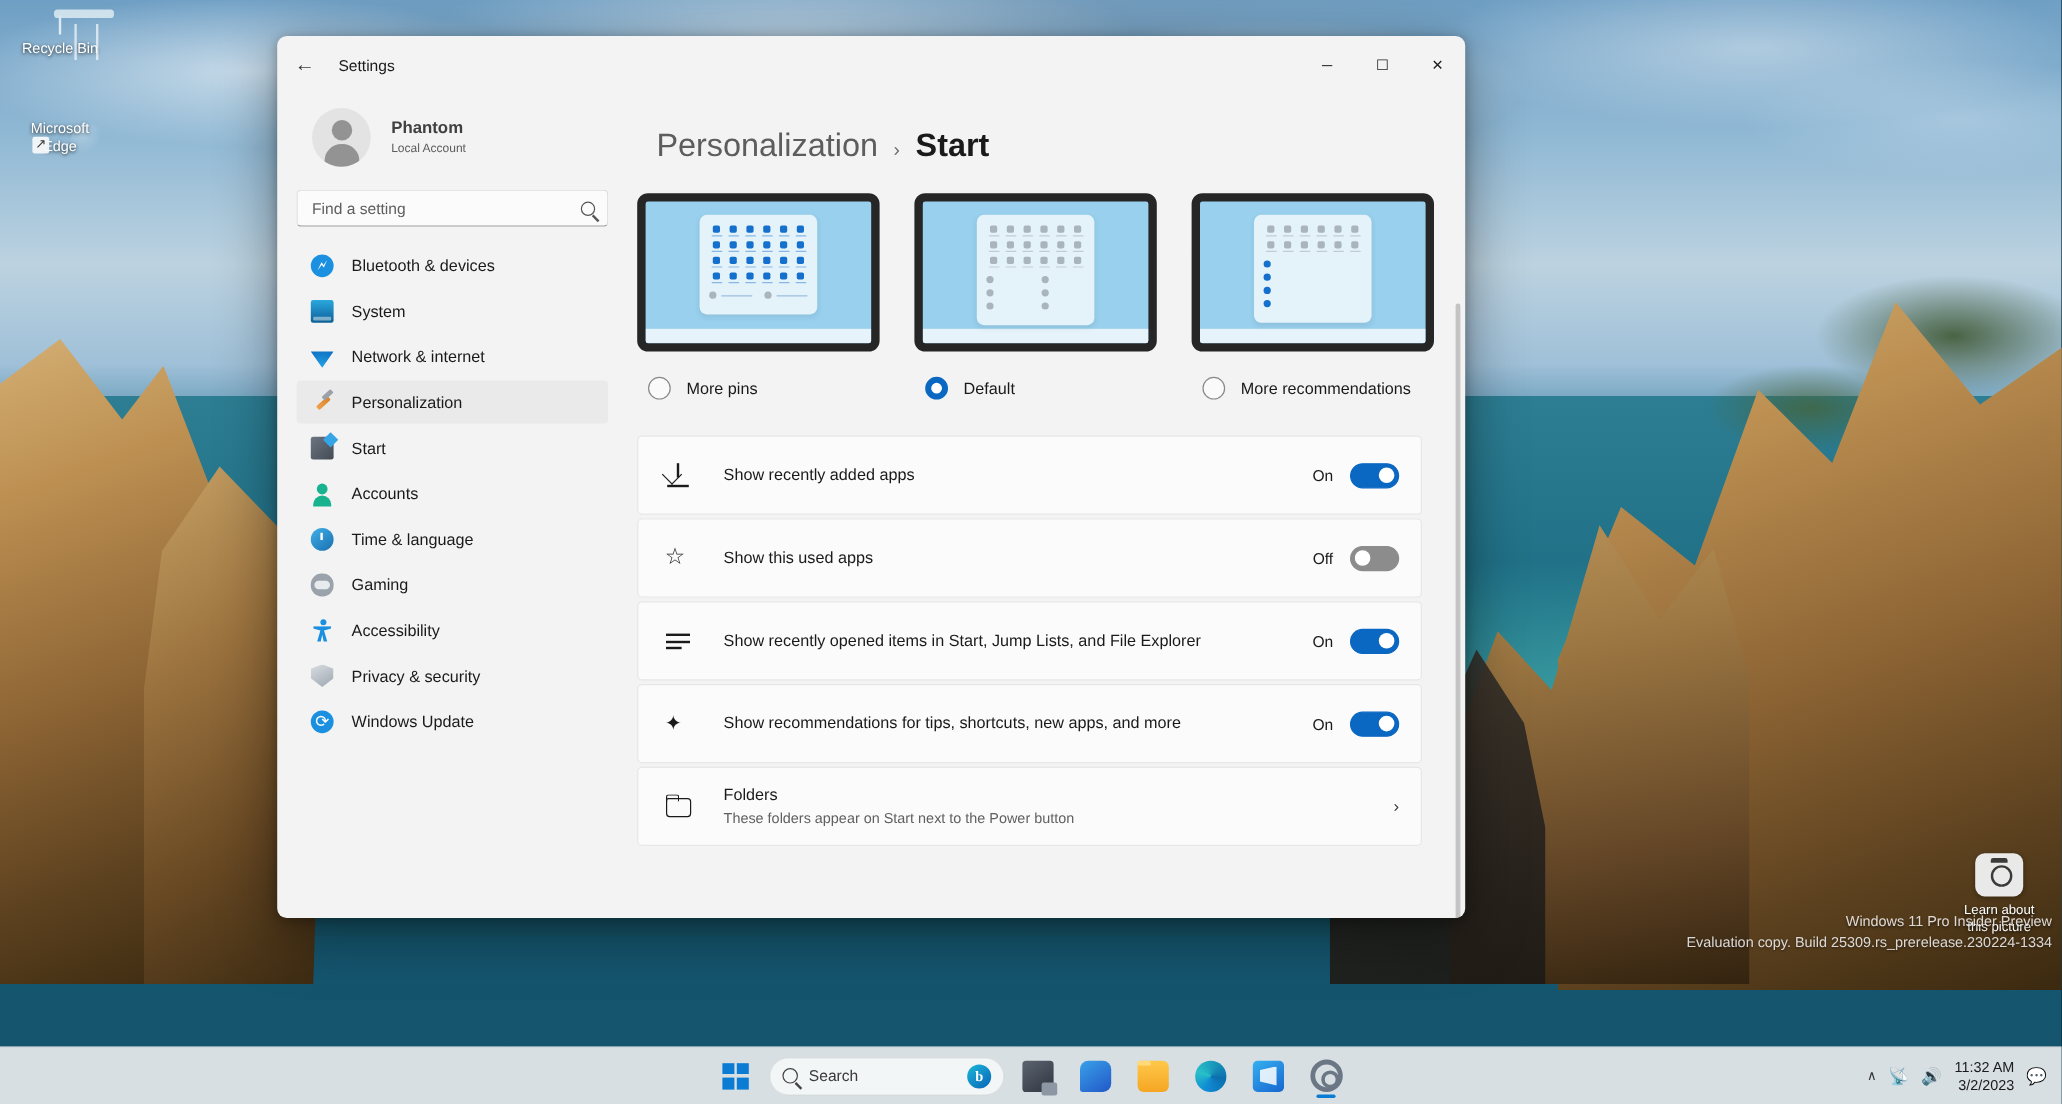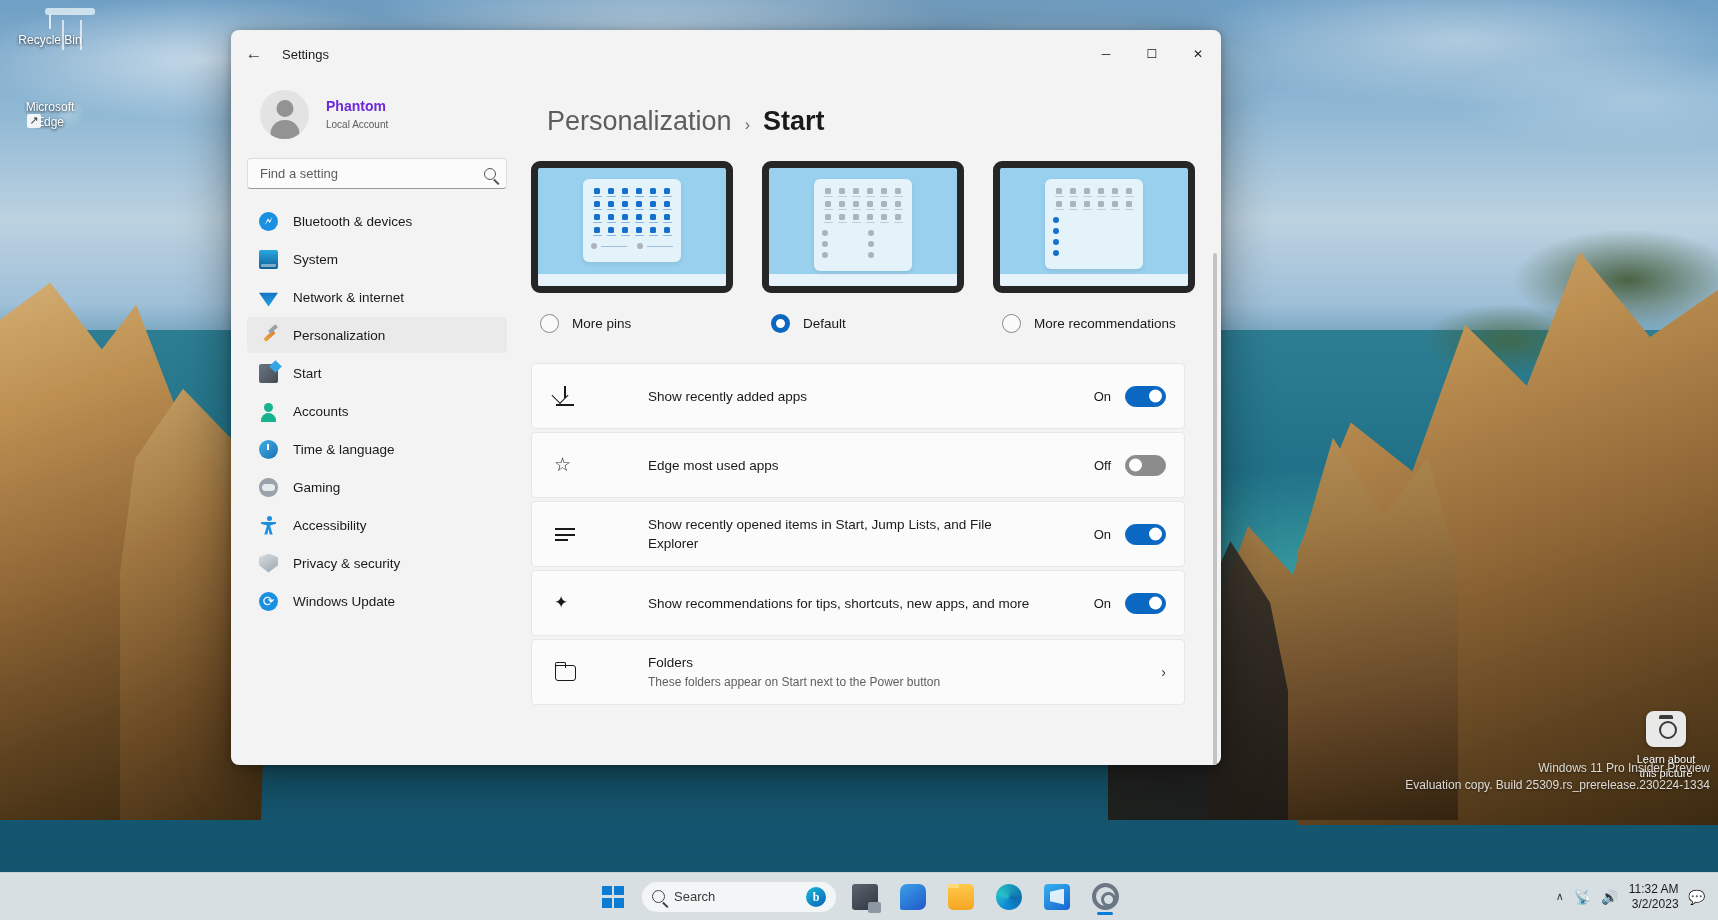--- a/index.html
+++ b/index.html
@@ -237,21 +237,21 @@
     background: #e3e3e3; position: relative; overflow: hidden;
   }
   #avatar::before {
     content: ""; position: absolute; left: 50%; top: 10px; transform: translateX(-50%);
     width: 17px; height: 17px; border-radius: 50%; background: #939393;
   }
   #avatar::after {
     content: ""; position: absolute; left: 50%; top: 30px; transform: translateX(-50%);
     width: 29px; height: 20px; border-radius: 14px 14px 0 0; background: #939393;
   }
-  #account-name { font-size: 14px; font-weight: bold; color: #6d28d9; line-height: 18px; }
+  #account-name { font-size: 14px; font-weight: bold; color: #404040; line-height: 18px; }
   #account-type { font-size: 10px; color: #5c5c5c; line-height: 17px; margin-top: 1px; }
 
   #search-box {
     display: flex; align-items: center; height: 31px;
     margin: 3px 0 14px 0; padding: 0 10px 0 12px;
     background: #fbfbfb; border: 1px solid #dcdcdc; border-bottom-color: #9a9a9a;
     border-radius: 4px;
   }
   #search-box input {
     flex: 1; border: none; outline: none; background: transparent;
@@ -350,21 +350,21 @@
   }
   .radio.checked {
     border: 5.5px solid #0a67c2; background: #fff;
   }
   .radio-label { font-size: 13.5px; color: #1a1a1a; }
 
   #settings-cards { margin-top: 30px; }
   .card {
     background: #fbfbfb; border: 1px solid #e7e7e7; border-radius: 4px;
     min-height: 66px; display: flex; align-items: center;
-    padding: 0 18px 0 22px; margin-bottom: 3px; gap: 45px;
+    padding: 0 18px 0 22px; margin-bottom: 3px;
   }
   .card-ico {
     width: 22px; height: 22px; flex: none; margin-right: 27px;
     position: relative; color: #1a1a1a;
   }
   .card-text { flex: 1; min-width: 0; }
   .card-title { font-size: 13.5px; color: #1a1a1a; line-height: 18px; }
   .card-sub { font-size: 12px; color: #5f5f5f; line-height: 17px; margin-top: 2px; }
   .card-right { display: flex; align-items: center; gap: 14px; flex: none; }
   .toggle-state { font-size: 13px; color: #1a1a1a; min-width: 22px; text-align: right; }
@@ -875,21 +875,21 @@
               <span class="toggle-state">On</span>
               <span class="toggle on">
                   <span class="knob"></span>
                 </span>
             </span>
           </div>
 
           <div class="card">
             <span class="card-ico ci-star">☆</span>
             <span class="card-text">
-              <span class="card-title">Edge most used apps</span>
+              <span class="card-title">Show this used apps</span>
             </span>
             <span class="card-right">
               <span class="toggle-state">Off</span>
               <span class="toggle">
                   <span class="knob"></span>
                 </span>
             </span>
           </div>
 
           <div class="card">

